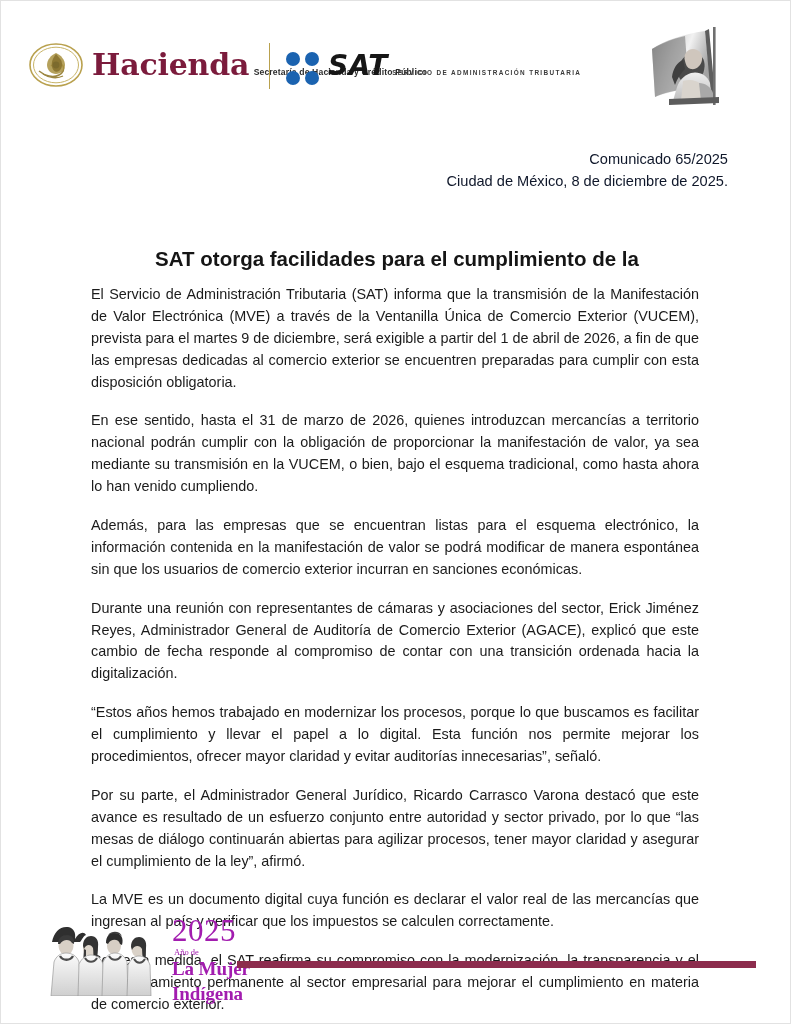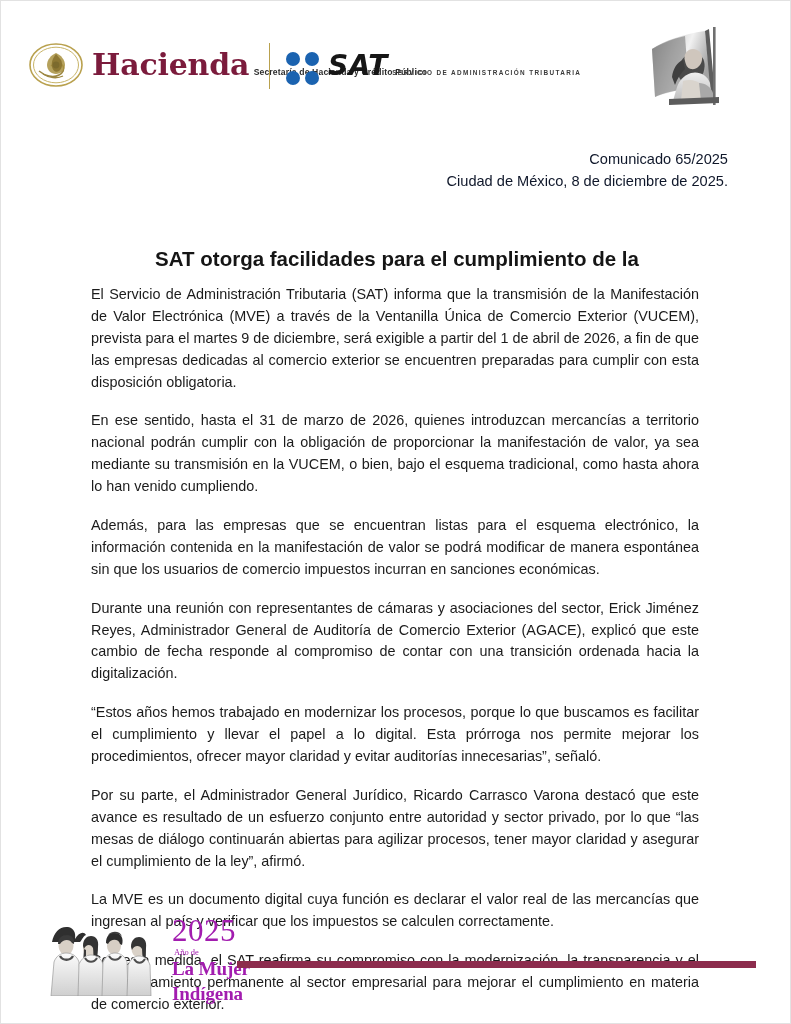--- a/index.html
+++ b/index.html
@@ -295,23 +295,23 @@
     <div>Ciudad de México, 8 de diciembre de 2025.</div>
   </div>
 
   <h1 class="doc-title">
     <span>SAT otorga facilidades para el cumplimiento de la</span><br>
   </h1>
 
   <div class="body-copy">
     <p>El Servicio de Administración Tributaria (SAT) informa que la transmisión de la Manifestación de Valor Electrónica (MVE) a través de la Ventanilla Única de Comercio Exterior (VUCEM), prevista para el martes 9 de diciembre, será exigible a partir del 1 de abril de 2026, a fin de que las empresas dedicadas al comercio exterior se encuentren preparadas para cumplir con esta disposición obligatoria.</p>
     <p>En ese sentido, hasta el 31 de marzo de 2026, quienes introduzcan mercancías a territorio nacional podrán cumplir con la obligación de proporcionar la manifestación de valor, ya sea mediante su transmisión en la VUCEM, o bien, bajo el esquema tradicional, como hasta ahora lo han venido cumpliendo.</p>
-    <p>Además, para las empresas que se encuentran listas para el esquema electrónico, la información contenida en la manifestación de valor se podrá modificar de manera espontánea sin que los usuarios de comercio impuestos incurran en sanciones económicas.</p>
+    <p>Además, para las empresas que se encuentran listas para el esquema electrónico, la información contenida en la manifestación de valor se podrá modificar de manera espontánea sin que los usuarios de comercio exterior incurran en sanciones económicas.</p>
     <p>Durante una reunión con representantes de cámaras y asociaciones del sector, Erick Jiménez Reyes, Administrador General de Auditoría de Comercio Exterior (AGACE), explicó que este cambio de fecha responde al compromiso de contar con una transición ordenada hacia la digitalización.</p>
-    <p> “Estos años hemos trabajado en modernizar los procesos, porque lo que buscamos es facilitar el cumplimiento y llevar el papel a lo digital. Esta prórroga nos permite mejorar los procedimientos, ofrecer mayor claridad y evitar auditorías innecesarias”, señaló.</p>
+    <p> “Estos años hemos trabajado en modernizar los procesos, porque lo que buscamos es facilitar el cumplimiento y llevar el papel a lo digital. Esta función nos permite mejorar los procedimientos, ofrecer mayor claridad y evitar auditorías innecesarias”, señaló.</p>
     <p>Por su parte, el Administrador General Jurídico, Ricardo Carrasco Varona destacó que este avance es resultado de un esfuerzo conjunto entre autoridad y sector privado, por lo que “las mesas de diálogo continuarán abiertas para agilizar procesos, tener mayor claridad y asegurar el cumplimiento de la ley”, afirmó.</p>
     <p>La MVE es un documento digital cuya función es declarar el valor real de las mercancías que ingresan al país y verificar que los impuestos se calculen correctamente.</p>
     <p>Con esta medida, el SAT reafirma su compromiso con la modernización, la transparencia y el acompañamiento permanente al sector empresarial para mejorar el cumplimiento en materia de comercio exterior.</p>
 
   </div>
 
   <div class="footer">
     <div class="footer-logo">
       <span class="women-art">
         <svg viewBox="0 0 118 74" width="118" height="74" aria-hidden="true">

